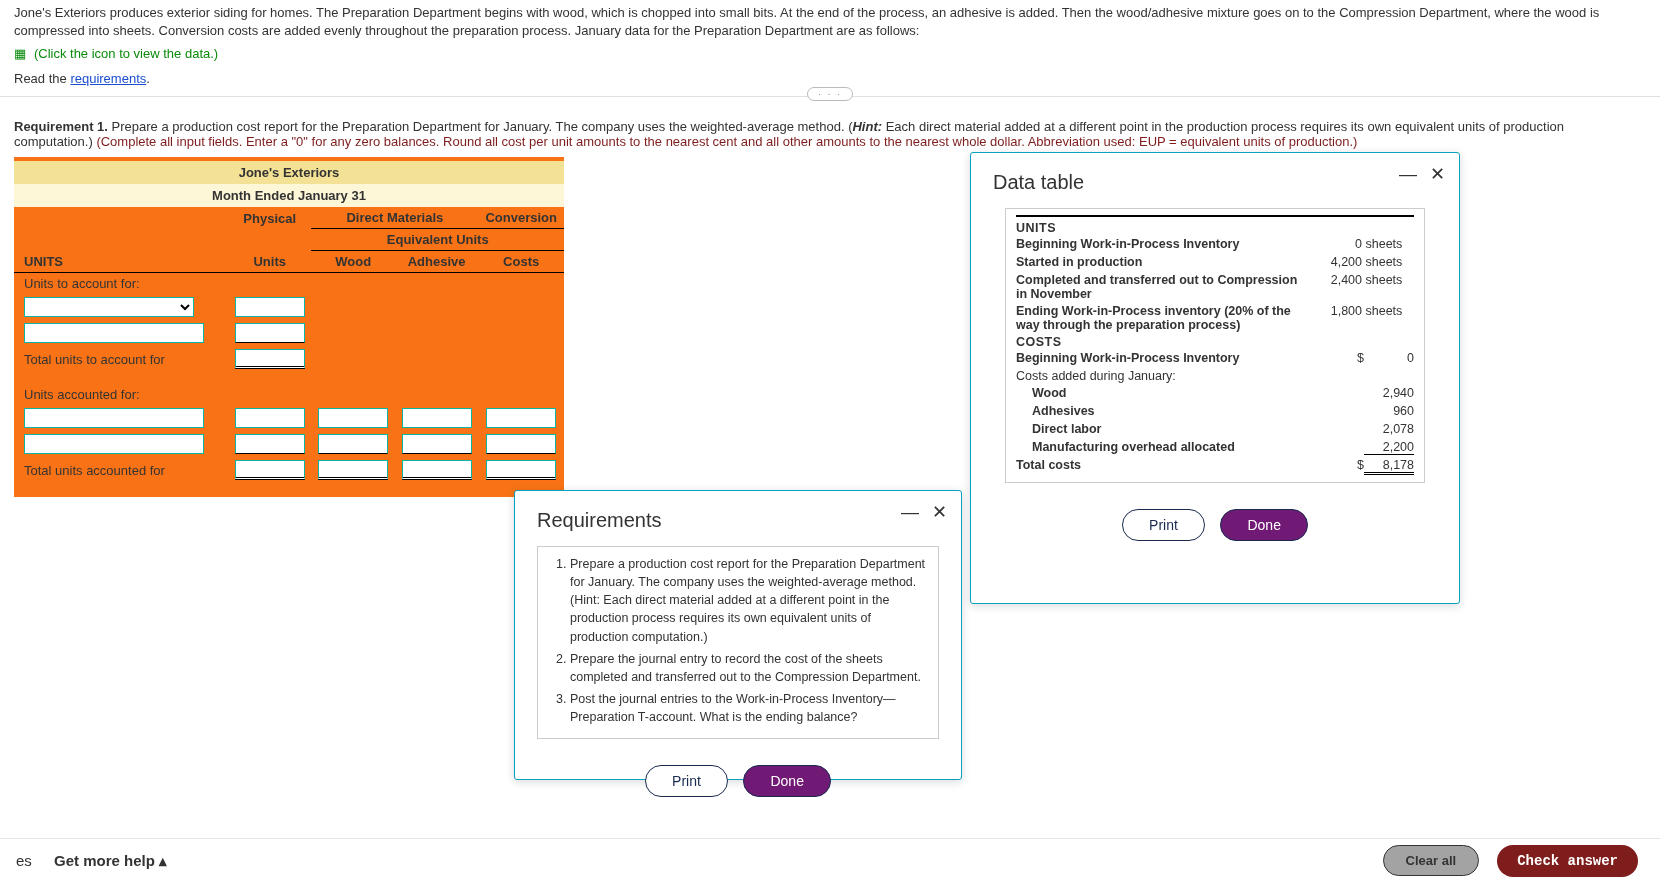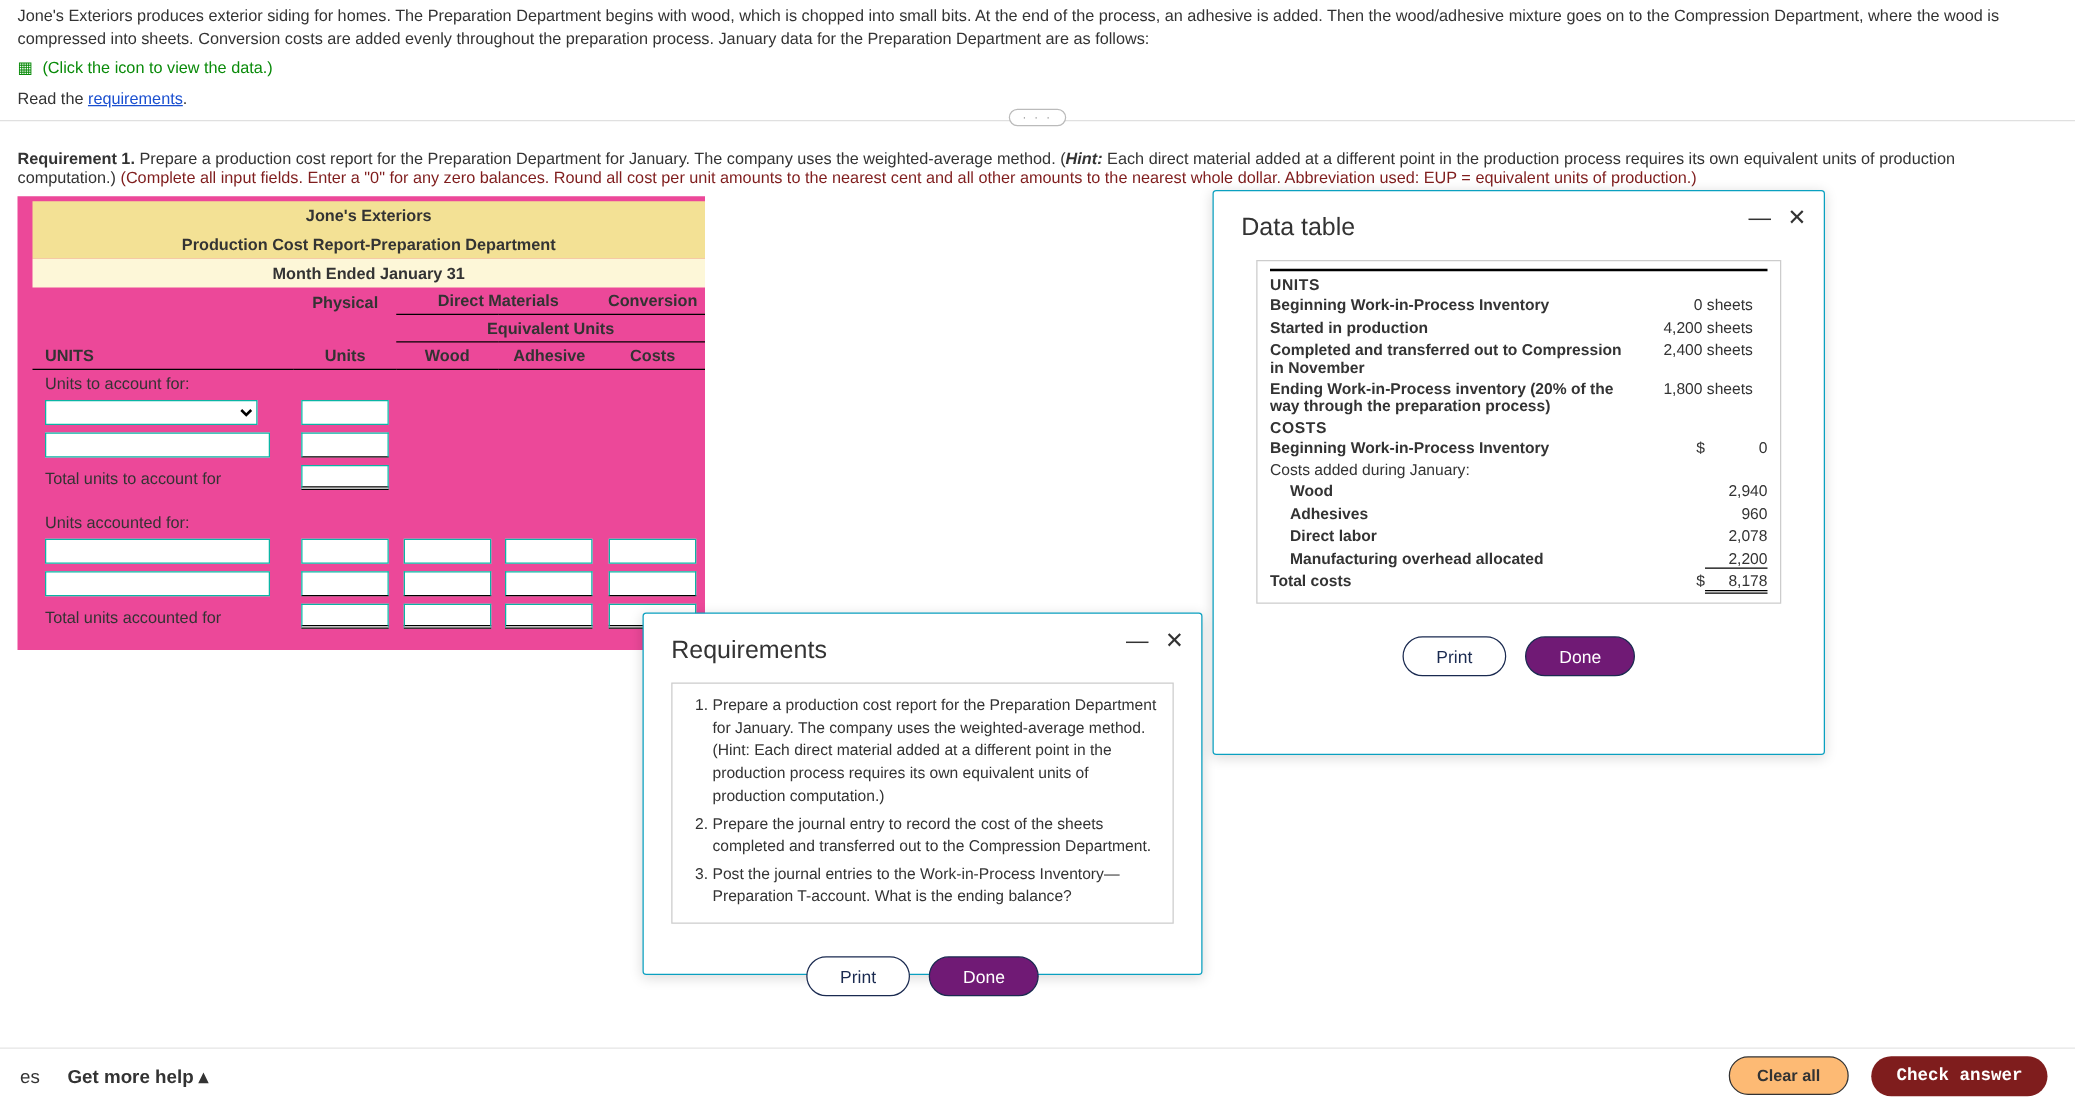--- a/index.html
+++ b/index.html
@@ -8,21 +8,21 @@
   .data-link-row { padding: 2px 14px; color: #0a8b0a; }
   .data-link-row .grid-icon { color:#0a8b0a; display:inline-block; margin-right:4px; }
   .read-req { padding: 8px 14px 2px 14px; }
   .read-req a { color: #1a4fd0; text-decoration: underline; }
   .hr-sep { border:none; border-top:1px solid #e0e0e0; margin:8px 0; position:relative;}
   .sep-pill { position:absolute; left:50%; top:-9px; transform:translateX(-50%); border:1px solid #bbb; border-radius:10px; padding:1px 10px; font-size:9px; color:#888; background:#fff; letter-spacing:2px;}
   .req1 { padding: 14px 14px 2px 14px; }
   .req1 .hint { font-style: italic; }
   .req1 .green { color:#7f1d1d;text-align:right; }
   .req1 .bold { font-weight: bold; }
-  .worksheet { margin: 6px 0 0 14px; background:#ec4899; width:550px; padding:4px 0 14px 12px;}
+  .worksheet { margin: 6px 0 0 14px; background:#f97316; width:550px; padding:4px 0 14px 0;}
   .ws-header { background:#f3e195; text-align:center; font-weight:bold; padding:4px 0;}
   .ws-table { width:100%; border-collapse:collapse; }
   .ws-table th,.ws-table td { padding:3px 4px; font-size:13px; text-align:center; }
   .ws-table .left { text-align:left; padding-left:10px; }
   .ws-table .col-uline { border-bottom:1px solid #000; }
   .ws-table .eq-head { border-top:1px solid #000; border-bottom:1px solid #000; }
   .input-text { width:180px; height:20px; border:1px solid #0bb5a5; background:#fff;}
   .input-text.sel { width:170px; }
   .input-small { width:70px; height:20px; border:1px solid #0bb5a5; background:#fff; }
   select.input-text { appearance: menulist; }
@@ -51,21 +51,21 @@
   .data-box .val { width:50px; text-align:right; border-bottom:1px solid transparent;}
   .data-box .val.uline { border-bottom:1px solid #000;text-align:right;}
   .data-box .val.dbl-u { border-bottom:3px double #000;}
   .data-box .cur { width:14px; text-align:right;}
   .data-box .section-head { font-weight:bold; letter-spacing:0.5px; margin-top:2px;}
   .foot-bar { position:absolute; bottom:0; left:0; right:0; height:44px; border-top:1px solid #e5e5e5; display:flex; align-items:center; justify-content:space-between; padding:0 16px; background:#fff;}
   .foot-left { font-weight:bold; font-size:15px;}
   .foot-left .caret-up::after{content:" \25B4";}
   .foot-left .es { font-weight:normal; margin-right:18px;}
   .foot-right { display:flex; gap:12px; align-items:center;}
-  .btn-clear { border:1.5px solid #333; background:#fdba74; border-radius:20px; padding:7px 22px; font-weight:bold; cursor:pointer;}
+  .btn-clear { border:1.5px solid #333; background:#a3a3a3; border-radius:20px; padding:7px 22px; font-weight:bold; cursor:pointer;}
 </style>
 </head>
 <body>
 
 <div class="top-text">Jone's Exteriors produces exterior siding for homes. The Preparation Department begins with wood, which is chopped into small bits. At the end of the process, an adhesive is added. Then the wood/adhesive mixture goes on to the Compression Department, where the wood is compressed into sheets. Conversion costs are added evenly throughout the preparation process. January data for the Preparation Department are as follows:</div>
 <div class="data-link-row">
   <span class="grid-icon">▦</span>
   <span>(Click the icon to view the data.)</span>
 </div>
 <div class="read-req">
@@ -76,21 +76,20 @@
   <hr class="hr-sep">
   <div class="sep-pill">· · ·</div>
 </div>
 
 <div class="req1">
   <span class="bold">Requirement 1.</span><span> Prepare a production cost report for the Preparation Department for January. The company uses the weighted-average method. (</span><span class="hint bold" style="font-style:italic;">Hint:</span><span> Each direct material added at a different point in the production process requires its own equivalent units of production computation.) </span><span class="green">(Complete all input fields. Enter a "0" for any zero balances. Round all cost per unit amounts to the nearest cent and all other amounts to the nearest whole dollar. Abbreviation used: EUP = equivalent units of production.)</span>
 </div>
 
 <div class="worksheet">
   <div class="ws-header">Jone's Exteriors</div>
-  <div class="ws-header">Production Cost Report-Preparation Department</div>
   <div class="ws-header" style="background:#fdf7d8; font-weight:bold;">Month Ended January 31</div>
   <table class="ws-table">
     <tbody>
         <tr>
       <td></td>
       <td style="font-weight:bold;">Physical</td>
       <td colspan="2" style="font-weight:bold; border-bottom:1px solid #000;">Direct Materials</td>
       <td style="font-weight:bold;">Conversion</td>
     </tr>
     <tr>

